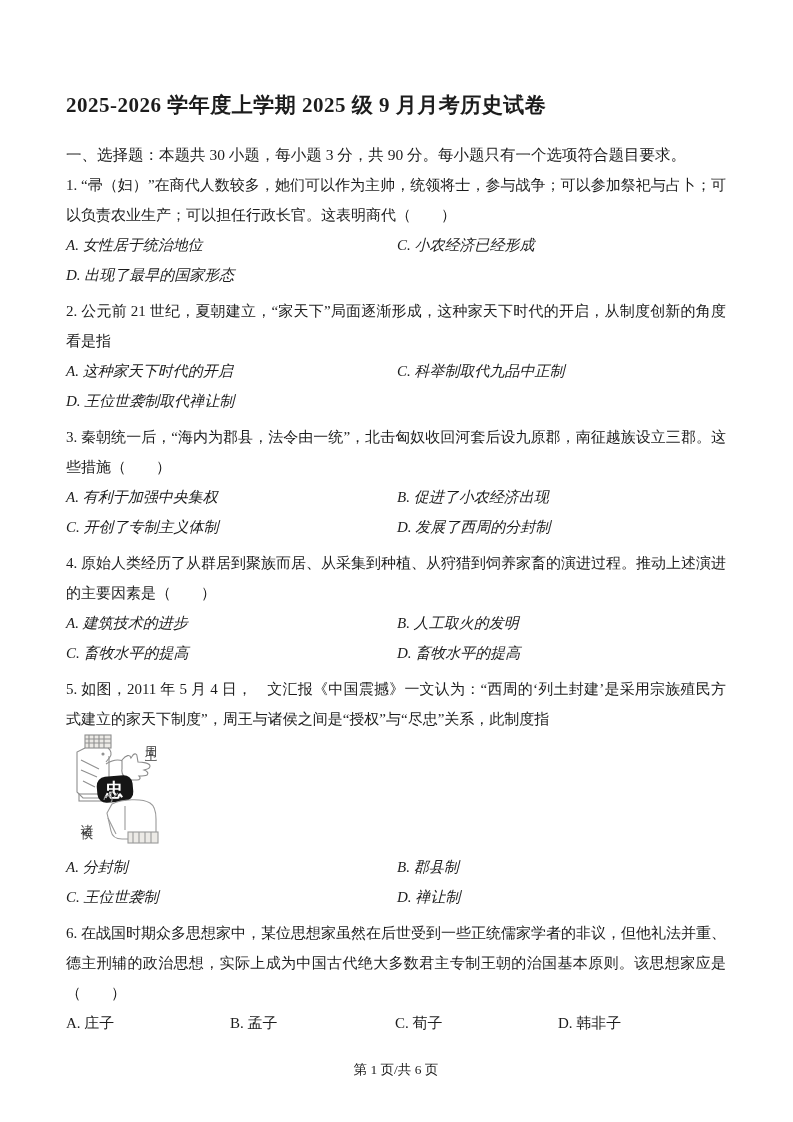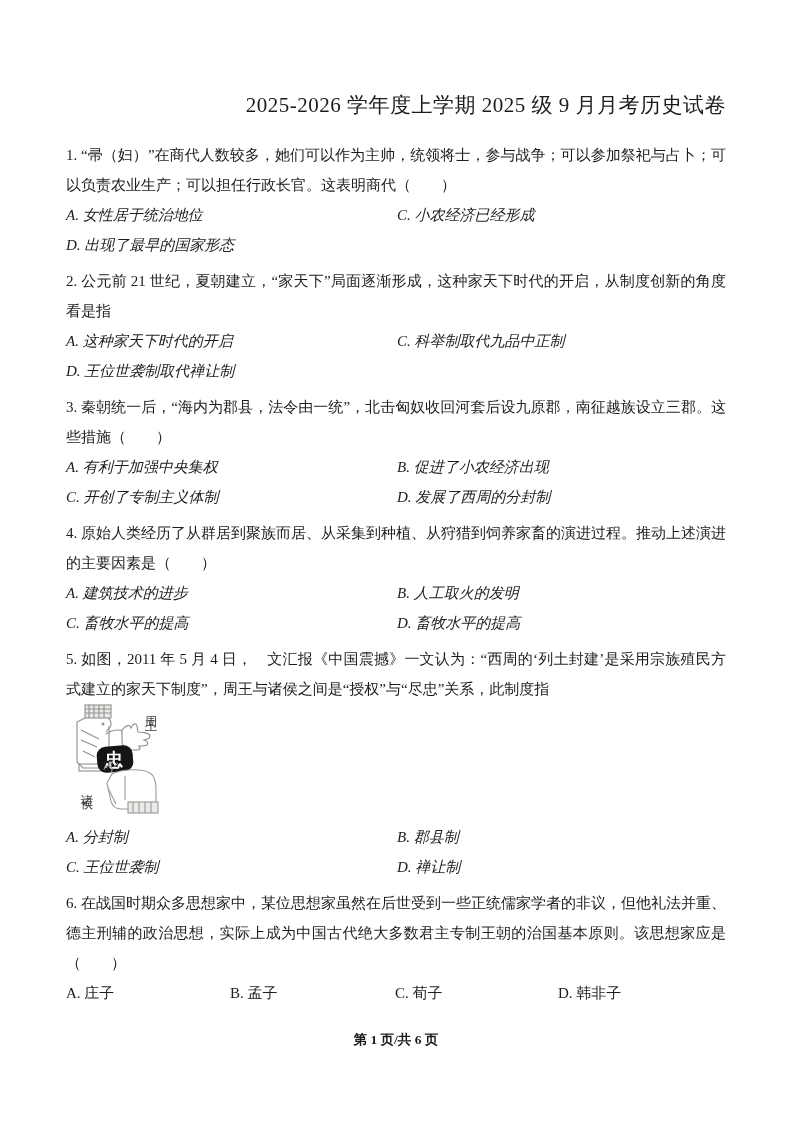--- a/index.html
+++ b/index.html
@@ -9,23 +9,23 @@
     margin:0 auto;
     background:#ffffff;
     box-sizing:border-box;
     padding:90px 67px 0 66px;
     font-family:"Liberation Serif","DejaVu Serif",serif;
     color:#1c1c1c;
     font-size:15px;
   }
   .title {
     margin:0 0 20px 0;
-    text-align:right;
+    text-align:left;
     font-size:21px;
-    font-weight:normal;
+    font-weight:bold;
     line-height:30px;
     letter-spacing:0.5px;
   }
   .section-header {
     margin:0;
     font-size:15.5px;
     line-height:30px;
     text-align:justify;
   }
   .question { margin:0 0 6px 0; }
@@ -54,30 +54,30 @@
     z-index:2;
   }
   .fig-label.king { left:74px; top:2px; }
   .fig-label.vassal { left:10px; top:80px; }
   .footer {
     margin-top:22px;
     text-align:center;
     font-size:13.5px;
     line-height:20px;
     color:#1c1c1c;
-    font-weight:bold;
   }
 </style>
 </head>
 <body>
 
 <div class="page">
 
   <h1 class="title">2025-2026 学年度上学期 2025 级 9 月月考历史试卷</h1>
 
+  <p class="section-header">一、选择题：本题共 30 小题，每小题 3 分，共 90 分。每小题只有一个选项符合题目要求。</p>
 
   <div class="question">
     <p class="stem">1. “帚（妇）”在商代人数较多，她们可以作为主帅，统领将士，参与战争；可以参加祭祀与占卜；可以负责农业生产；可以担任行政长官。这表明商代（　　）</p>
     <div class="opts2">
       <span class="opt">A. 女性居于统治地位</span>
       <span class="opt">C. 小农经济已经形成</span>
       <span class="opt">D. 出现了最早的国家形态</span>
     </div>
   </div>
 

